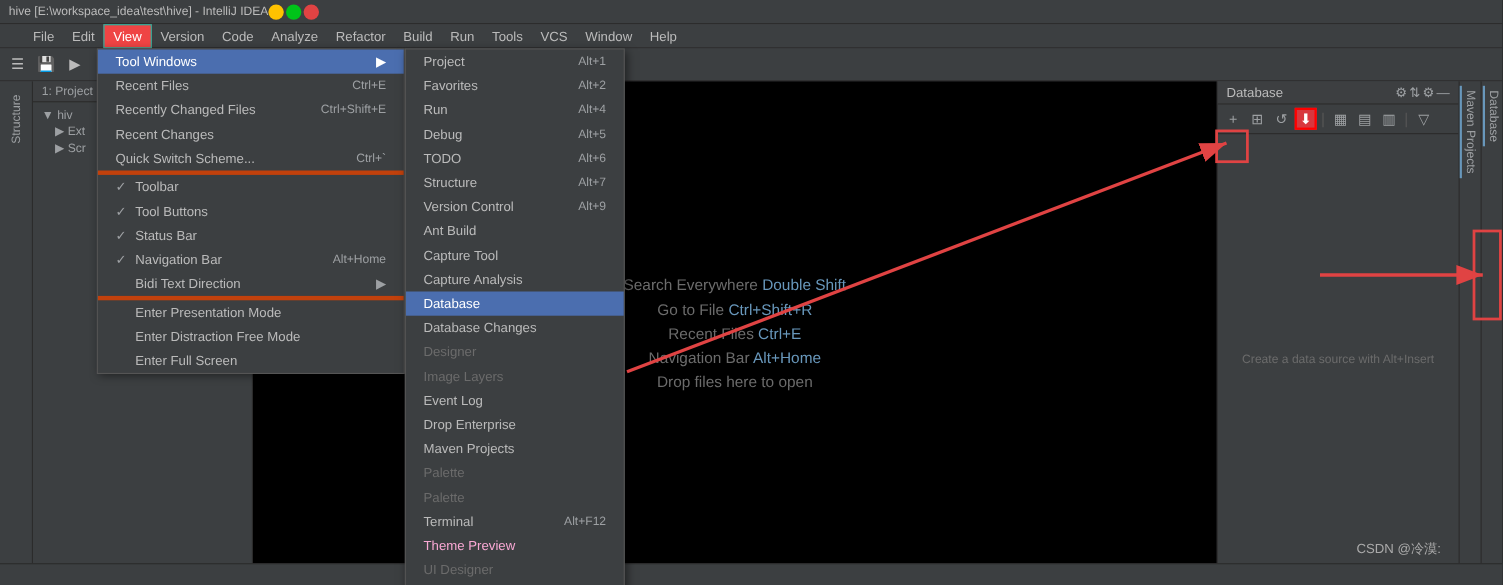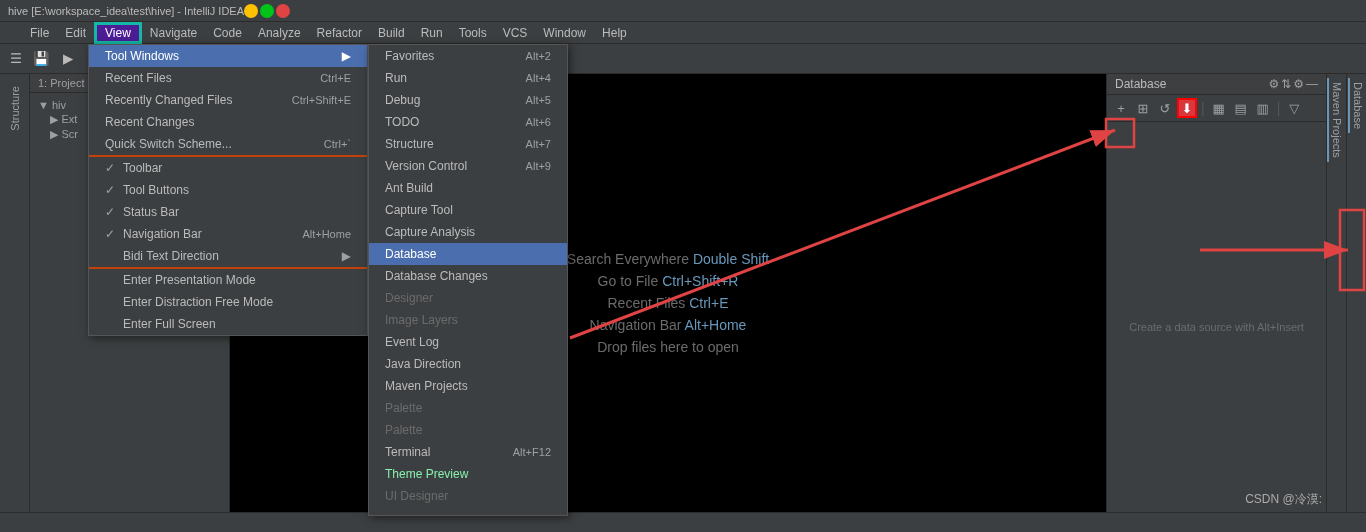--- a/index.html
+++ b/index.html
@@ -49,23 +49,23 @@
     .menu-item {
       padding: 2px 8px;
       color: #bbbbbb;
       cursor: pointer;
       font-size: 12px;
       height: 22px;
       display: flex;
       align-items: center;
     }
     .menu-item.view-active {
-      background: #4c1d95;
+      background: #ef4444;
       color: #fff;
-      border: 3px solid #14b8a6;
+      border: 1px solid #14b8a6;
     }
 
     
     .toolbar {
       background: #3c3f41;
       height: 30px;
       display: flex;
       align-items: center;
       padding: 2px 4px;
       border-bottom: 1px solid #2b2b2b;
@@ -233,21 +233,21 @@
     .dropdown-item {
       padding: 4px 16px;
       color: #bbbbbb;
       cursor: pointer;
       display: flex;
       align-items: center;
       justify-content: space-between;
       font-size: 12px;
     }
     .dropdown-item.separator {
-      border-top: 2px solid #c2410c;
+      border-top: 4px solid #c2410c;
     }
     .dropdown-item .shortcut {
       color: #9da0a3;
       font-size: 11px;
       margin-left: 24px;
     }
     .dropdown-item .checkmark {
       margin-right: 4px;
       color: #9da0a3;
       width: 14px;
@@ -298,21 +298,21 @@
       align-items: center;
       padding: 0 8px;
       color: #9da0a3;
       font-size: 11px;
     }
 
     
     .watermark {
       position: absolute;
       bottom: 24px;
-      right: 44px;
+      right: 56px;
       color: #aaaaaa;
       font-size: 12px;
       z-index: 10;
     }
     .tool-windows-row {
       background: #4b6eaf;
       color: #fff;
     }
     .tool-windows-row .arrow { color: #fff; }
   </style>
@@ -325,21 +325,21 @@
     <span class="tb-btn tb-minimize"></span>
     <span class="tb-btn tb-restore"></span>
     <span class="tb-btn tb-close"></span>
   </div>
 </div>
 
 <div class="menu-bar">
   <span class="menu-item">File</span>
   <span class="menu-item">Edit</span>
   <span class="menu-item view-active">View</span>
-  <span class="menu-item">Navigate</span>
+  <span class="menu-item">Version</span>
   <span class="menu-item">Code</span>
   <span class="menu-item">Analyze</span>
   <span class="menu-item">Refactor</span>
   <span class="menu-item">Build</span>
   <span class="menu-item">Run</span>
   <span class="menu-item">Tools</span>
   <span class="menu-item">VCS</span>
   <span class="menu-item">Window</span>
   <span class="menu-item">Help</span>
 </div>
@@ -466,20 +466,24 @@
   <div class="dropdown-item">
     <span><span class="checkmark" style="visibility:hidden;">✓</span>Enter Distraction Free Mode</span>
   </div>
   <div class="dropdown-item">
     <span><span class="checkmark" style="visibility:hidden;">✓</span>Enter Full Screen</span>
   </div>
 </div>
 
 <div class="tool-windows-submenu">
   <div class="dropdown-item">
+    <span>Project</span>
+    <span class="shortcut">Alt+1</span>
+  </div>
+  <div class="dropdown-item">
     <span>Favorites</span>
     <span class="shortcut">Alt+2</span>
   </div>
   <div class="dropdown-item">
     <span>Run</span>
     <span class="shortcut">Alt+4</span>
   </div>
   <div class="dropdown-item">
     <span>Debug</span>
     <span class="shortcut">Alt+5</span>
@@ -514,36 +518,36 @@
   <div class="dropdown-item" style="color:#6b6b6b;align-items:center;">
     <span>Designer</span>
   </div>
   <div class="dropdown-item" style="color:#6b6b6b;">
     <span>Image Layers</span>
   </div>
   <div class="dropdown-item">
     <span>Event Log</span>
   </div>
   <div class="dropdown-item">
-    <span>Java Direction</span>
+    <span>Drop Enterprise</span>
   </div>
   <div class="dropdown-item">
     <span>Maven Projects</span>
   </div>
   <div class="dropdown-item" style="color:#6b6b6b;">
     <span>Palette</span>
   </div>
   <div class="dropdown-item" style="color:#6b6b6b;">
     <span>Palette</span>
   </div>
   <div class="dropdown-item">
     <span>Terminal</span>
     <span class="shortcut">Alt+F12</span>
   </div>
-  <div class="dropdown-item" style="color:#86efac;">
+  <div class="dropdown-item" style="color:#f9a8d4;">
     <span>Theme Preview</span>
   </div>
   <div class="dropdown-item" style="color:#6b6b6b;">
     <span>UI Designer</span>
   </div>
   <div class="dropdown-item">
     
   </div>
 </div>
 

